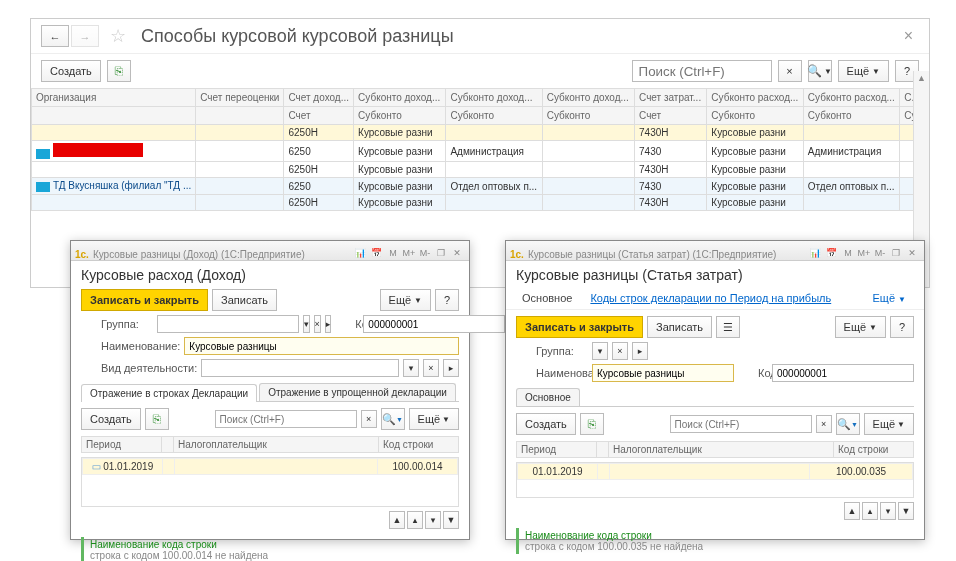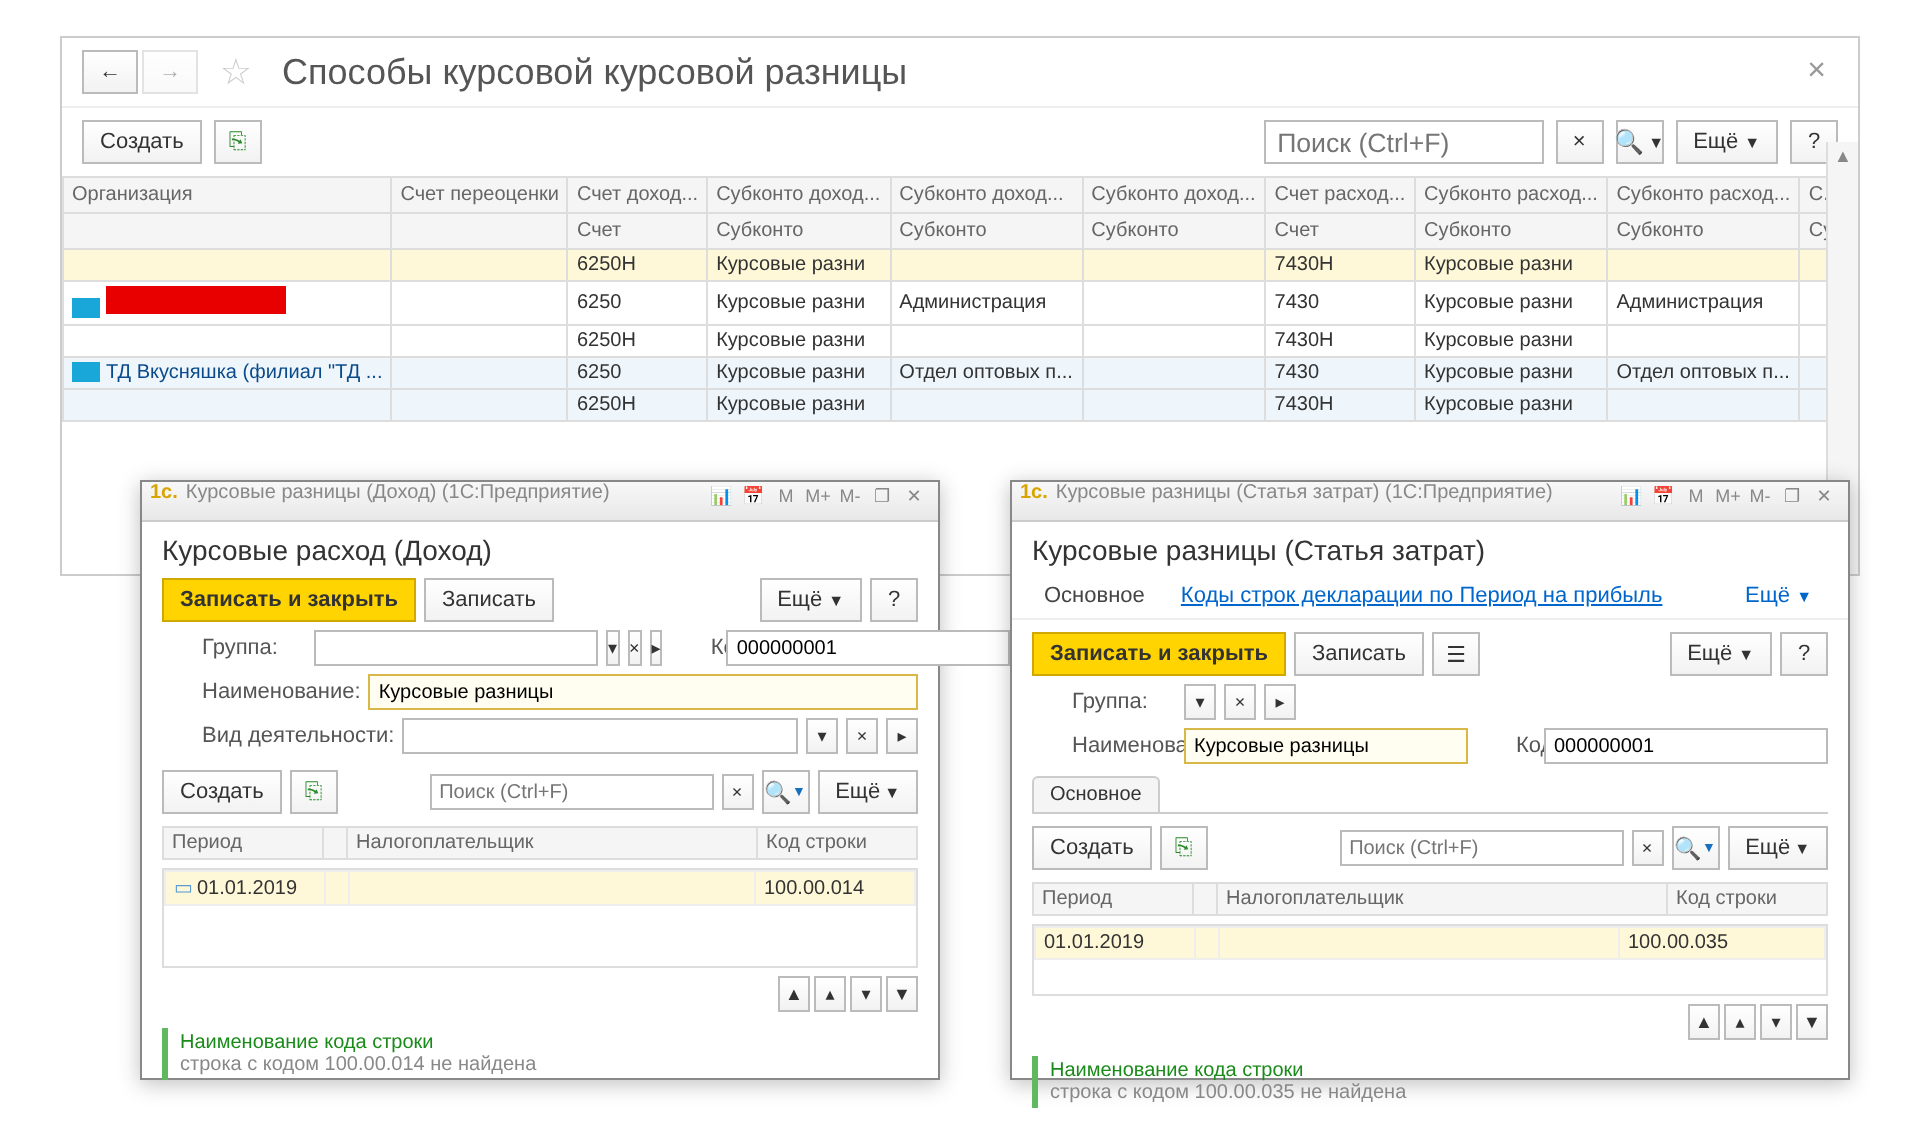--- a/index.html
+++ b/index.html
@@ -135,21 +135,21 @@
     border: 1px solid #888;
     box-shadow: 0 2px 10px rgba(0,0,0,0.25);
   }
   .dlg1 { left: 70px; top: 240px; width: 400px; height: 300px; }
   .dlg2 { left: 505px; top: 240px; width: 420px; height: 300px; }
   .dlg-titlebar {
     height: 20px;
     background: linear-gradient(#f8f8f8,#e8e8e8);
     border-bottom: 1px solid #ccc;
     display: flex;
-    align-items: flex-start;
+    align-items: flex-end;
     padding: 0 4px;
     font-size: 10px;
     color: #888;
   }
   .dlg-titlebar .tb-btn {
     width: 16px;
     height: 14px;
     display: inline-flex;
     align-items: center;
     justify-content: center;
@@ -236,21 +236,21 @@
   .sub-table td {
     border: 1px solid #eee;
     padding: 2px 4px;
   }
   .sub-tbl-area {
     height: 50px;
     border: 1px solid #ddd;
     margin: 0 10px;
     overflow: auto;
   }
-  .sub-row-yellow td { background: #fff8d8; }
+  .sub-row-yellow td { background: #fff8d8; text-align: center; }
   .footer-controls {
     display: flex;
     justify-content: flex-end;
     gap: 2px;
     padding: 4px 10px;
   }
   .info-box {
     margin: 4px 10px;
     border-left: 3px solid #61b861;
     padding: 2px 6px;
@@ -304,21 +304,21 @@
   </div>
   <table class="main-table">
     <thead>
       <tr>
         <th style="width:110px">Организация</th>
         <th style="width:70px">Счет переоценки</th>
         <th style="width:70px">Счет доход...</th>
         <th style="width:100px">Субконто доход...</th>
         <th style="width:100px">Субконто доход...</th>
         <th style="width:100px">Субконто доход...</th>
-        <th style="width:80px">Счет расход...</th>
+        <th style="width:80px">Счет затрат...</th>
         <th style="width:100px">Субконто расход...</th>
         <th style="width:100px">Субконто расход...</th>
         <th style="width:25px">С...</th>
       </tr>
       <tr>
         <th></th>
         <th></th>
         <th>Счет</th>
         <th>Субконто</th>
         <th>Субконто</th>
@@ -433,20 +433,24 @@
   <div class="dlg-row">
     <div class="label">Наименование:</div>
     <input class="field" style="background: rgb(255, 254, 240); border-color: rgb(217, 184, 74);" value="Курсовые разницы">
   </div>
   <div class="dlg-row">
     <div class="label">Вид деятельности:</div>
     <input class="field" style="">
     <div class="mini-btn">▾</div>
     <div class="mini-btn">×</div>
     <div class="mini-btn">▸</div>
+  </div>
+  <div class="tabs">
+    <div class="tab active">Отражение в строках Декларации</div>
+    <div class="tab">Отражение в упрощенной декларации</div>
   </div>
   <div class="dlg-row" style="margin-top:4px">
     <div class="btn">Создать</div>
     <div class="btn btn-icon" style="color:#2a8a2a">⎘</div>
     <div class="spacer"></div>
     <input class="field" style="flex: 0 0 90px; color: rgb(170, 170, 170);" placeholder="Поиск (Ctrl+F)">
     <div class="mini-btn">×</div>
     <div class="btn btn-icon mag-icon">🔍<span style="font-size:7px">▼</span></div>
     <div class="btn">
         <span>Ещё</span>

